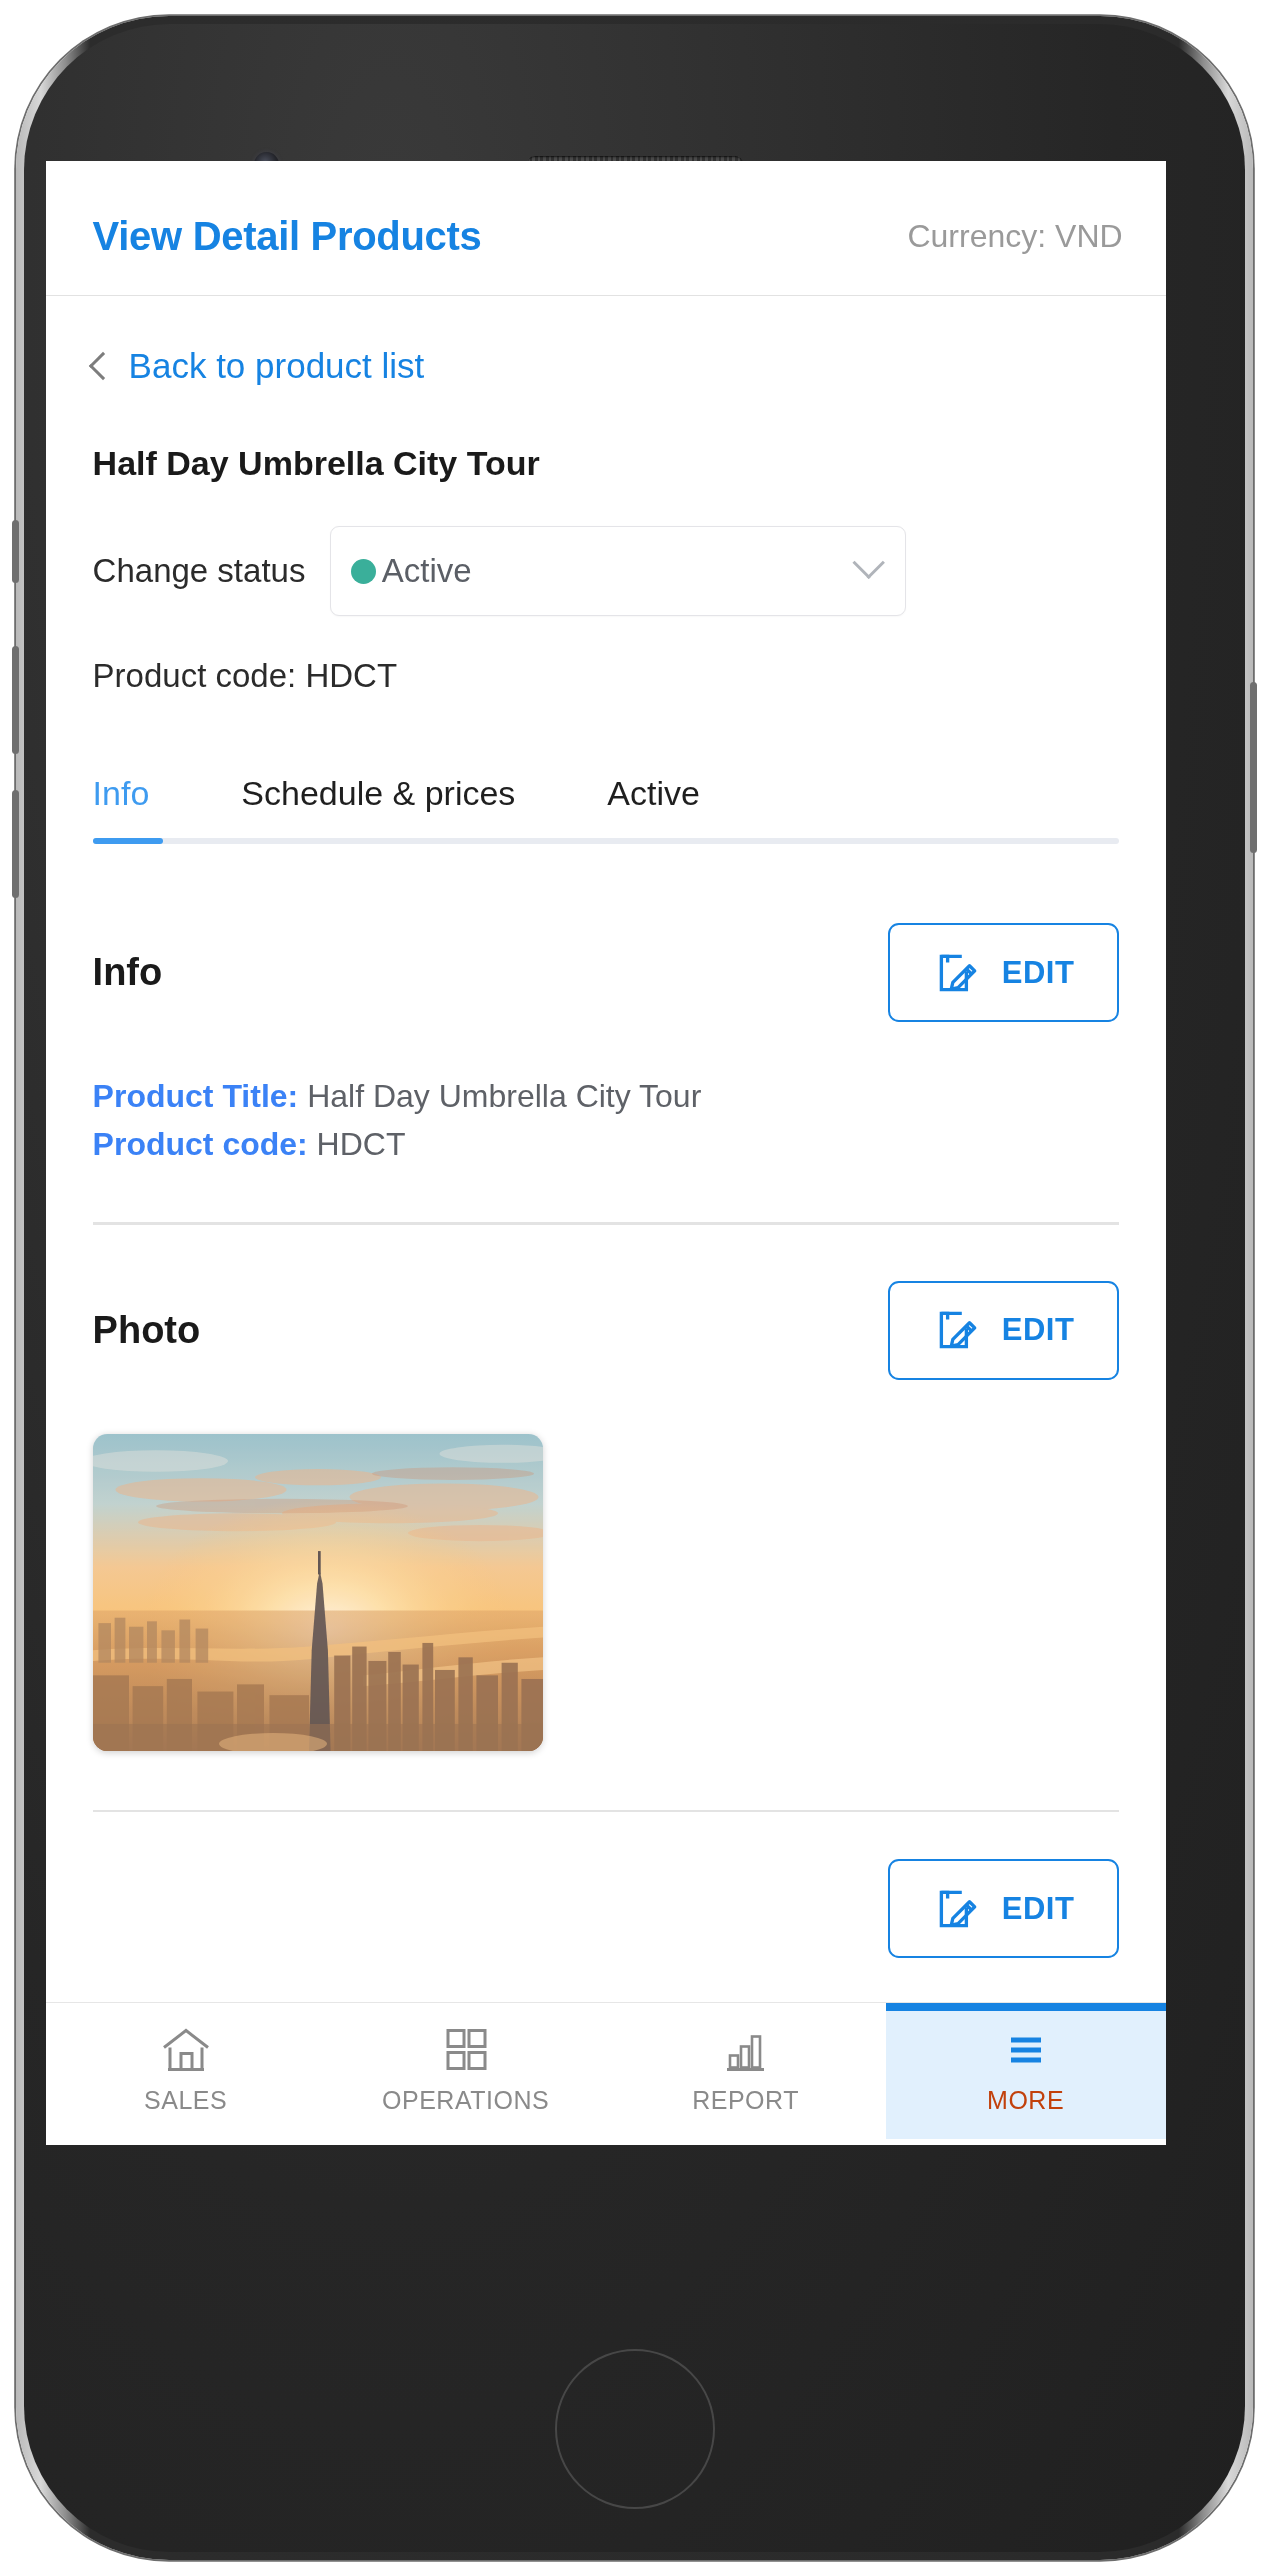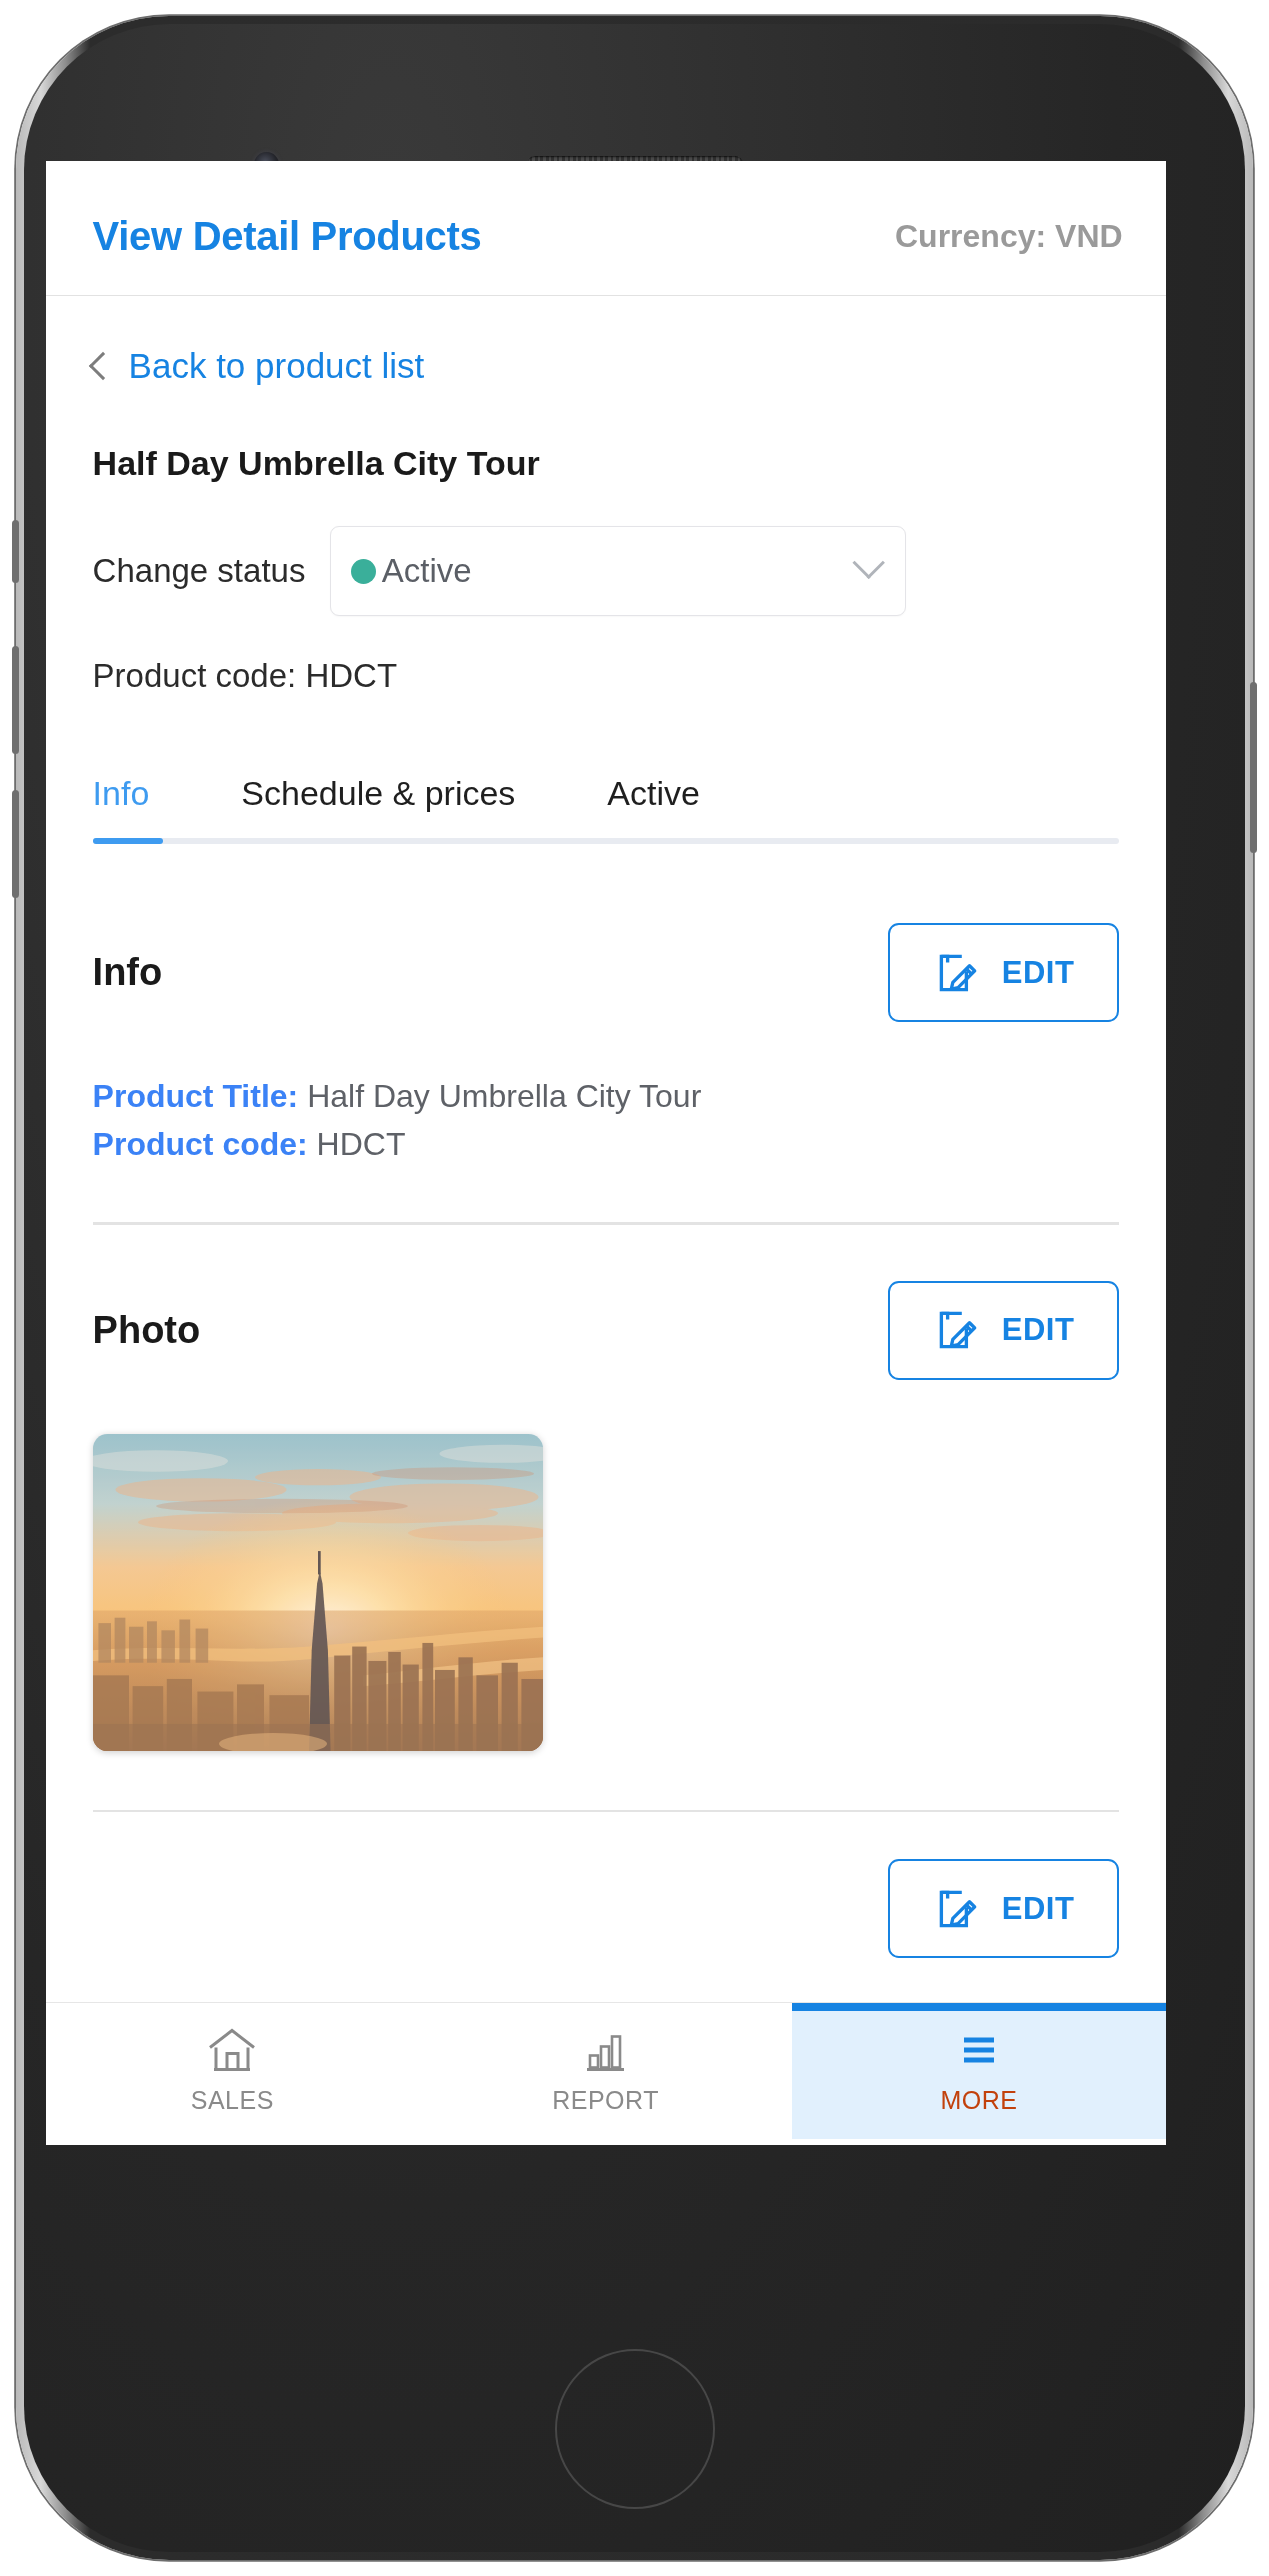--- a/index.html
+++ b/index.html
@@ -65,21 +65,21 @@
 
   
   #app-topbar {
     height: 135px;
     display: flex; align-items: center; justify-content: space-between;
     padding: 16px 43px 0 47px;
     background: #fff;
     border-bottom: 1.8px solid #e2e2e2;
   }
   #page-title { color: #1683e2; font-size: 40px; font-weight: 700; letter-spacing: -0.3px; }
-  #currency-label { color: #9a9a9a; font-size: 32px; font-weight: 700; }
+  #currency-label { color: #9a9a9a; font-size: 32px; font-weight: 400; }
 
   
   #app-body { padding: 0 47px; background: #fff; }
 
   #back-link {
     display: flex; align-items: center; gap: 16px;
     padding: 50px 0 9px 0;
     color: #1683e2; font-size: 35px;
   }
   #back-link .chev {
@@ -412,20 +412,29 @@
         <div class="nav-item">
           <svg class="nav-icon" viewBox="0 0 52 46" fill="none">
             <path d="M4 20 L26 3 L48 20" stroke="#8a8a8a" stroke-width="3" fill="none"></path>
             <path d="M10 20 V42 H42 V20" stroke="#8a8a8a" stroke-width="3" fill="none"></path>
             <rect x="21" y="26" width="11" height="16" stroke="#8a8a8a" stroke-width="3" fill="none"></rect>
             <path d="M8 42 H44" stroke="#8a8a8a" stroke-width="3"></path>
           </svg>
           <span class="nav-label">SALES</span>
         </div>
 
+        <div class="nav-item">
+          <svg class="nav-icon" viewBox="0 0 52 46" fill="none">
+            <rect x="8" y="3" width="16" height="16" stroke="#8a8a8a" stroke-width="3" fill="none"></rect>
+            <rect x="29" y="3" width="16" height="16" stroke="#8a8a8a" stroke-width="3" fill="none"></rect>
+            <rect x="8" y="25" width="16" height="16" stroke="#8a8a8a" stroke-width="3" fill="none"></rect>
+            <rect x="29" y="25" width="16" height="16" stroke="#8a8a8a" stroke-width="3" fill="none"></rect>
+          </svg>
+          <span class="nav-label">OPERATIONS</span>
+        </div>
 
         <div class="nav-item">
           <svg class="nav-icon" viewBox="0 0 52 46" fill="none">
             <rect x="10" y="28" width="8" height="12" stroke="#8a8a8a" stroke-width="2.6" fill="none"></rect>
             <rect x="21" y="19" width="8" height="21" stroke="#8a8a8a" stroke-width="2.6" fill="none"></rect>
             <rect x="32" y="9" width="8" height="31" stroke="#8a8a8a" stroke-width="2.6" fill="none"></rect>
             <path d="M7 42 H44" stroke="#8a8a8a" stroke-width="3"></path>
           </svg>
           <span class="nav-label">REPORT</span>
         </div>

